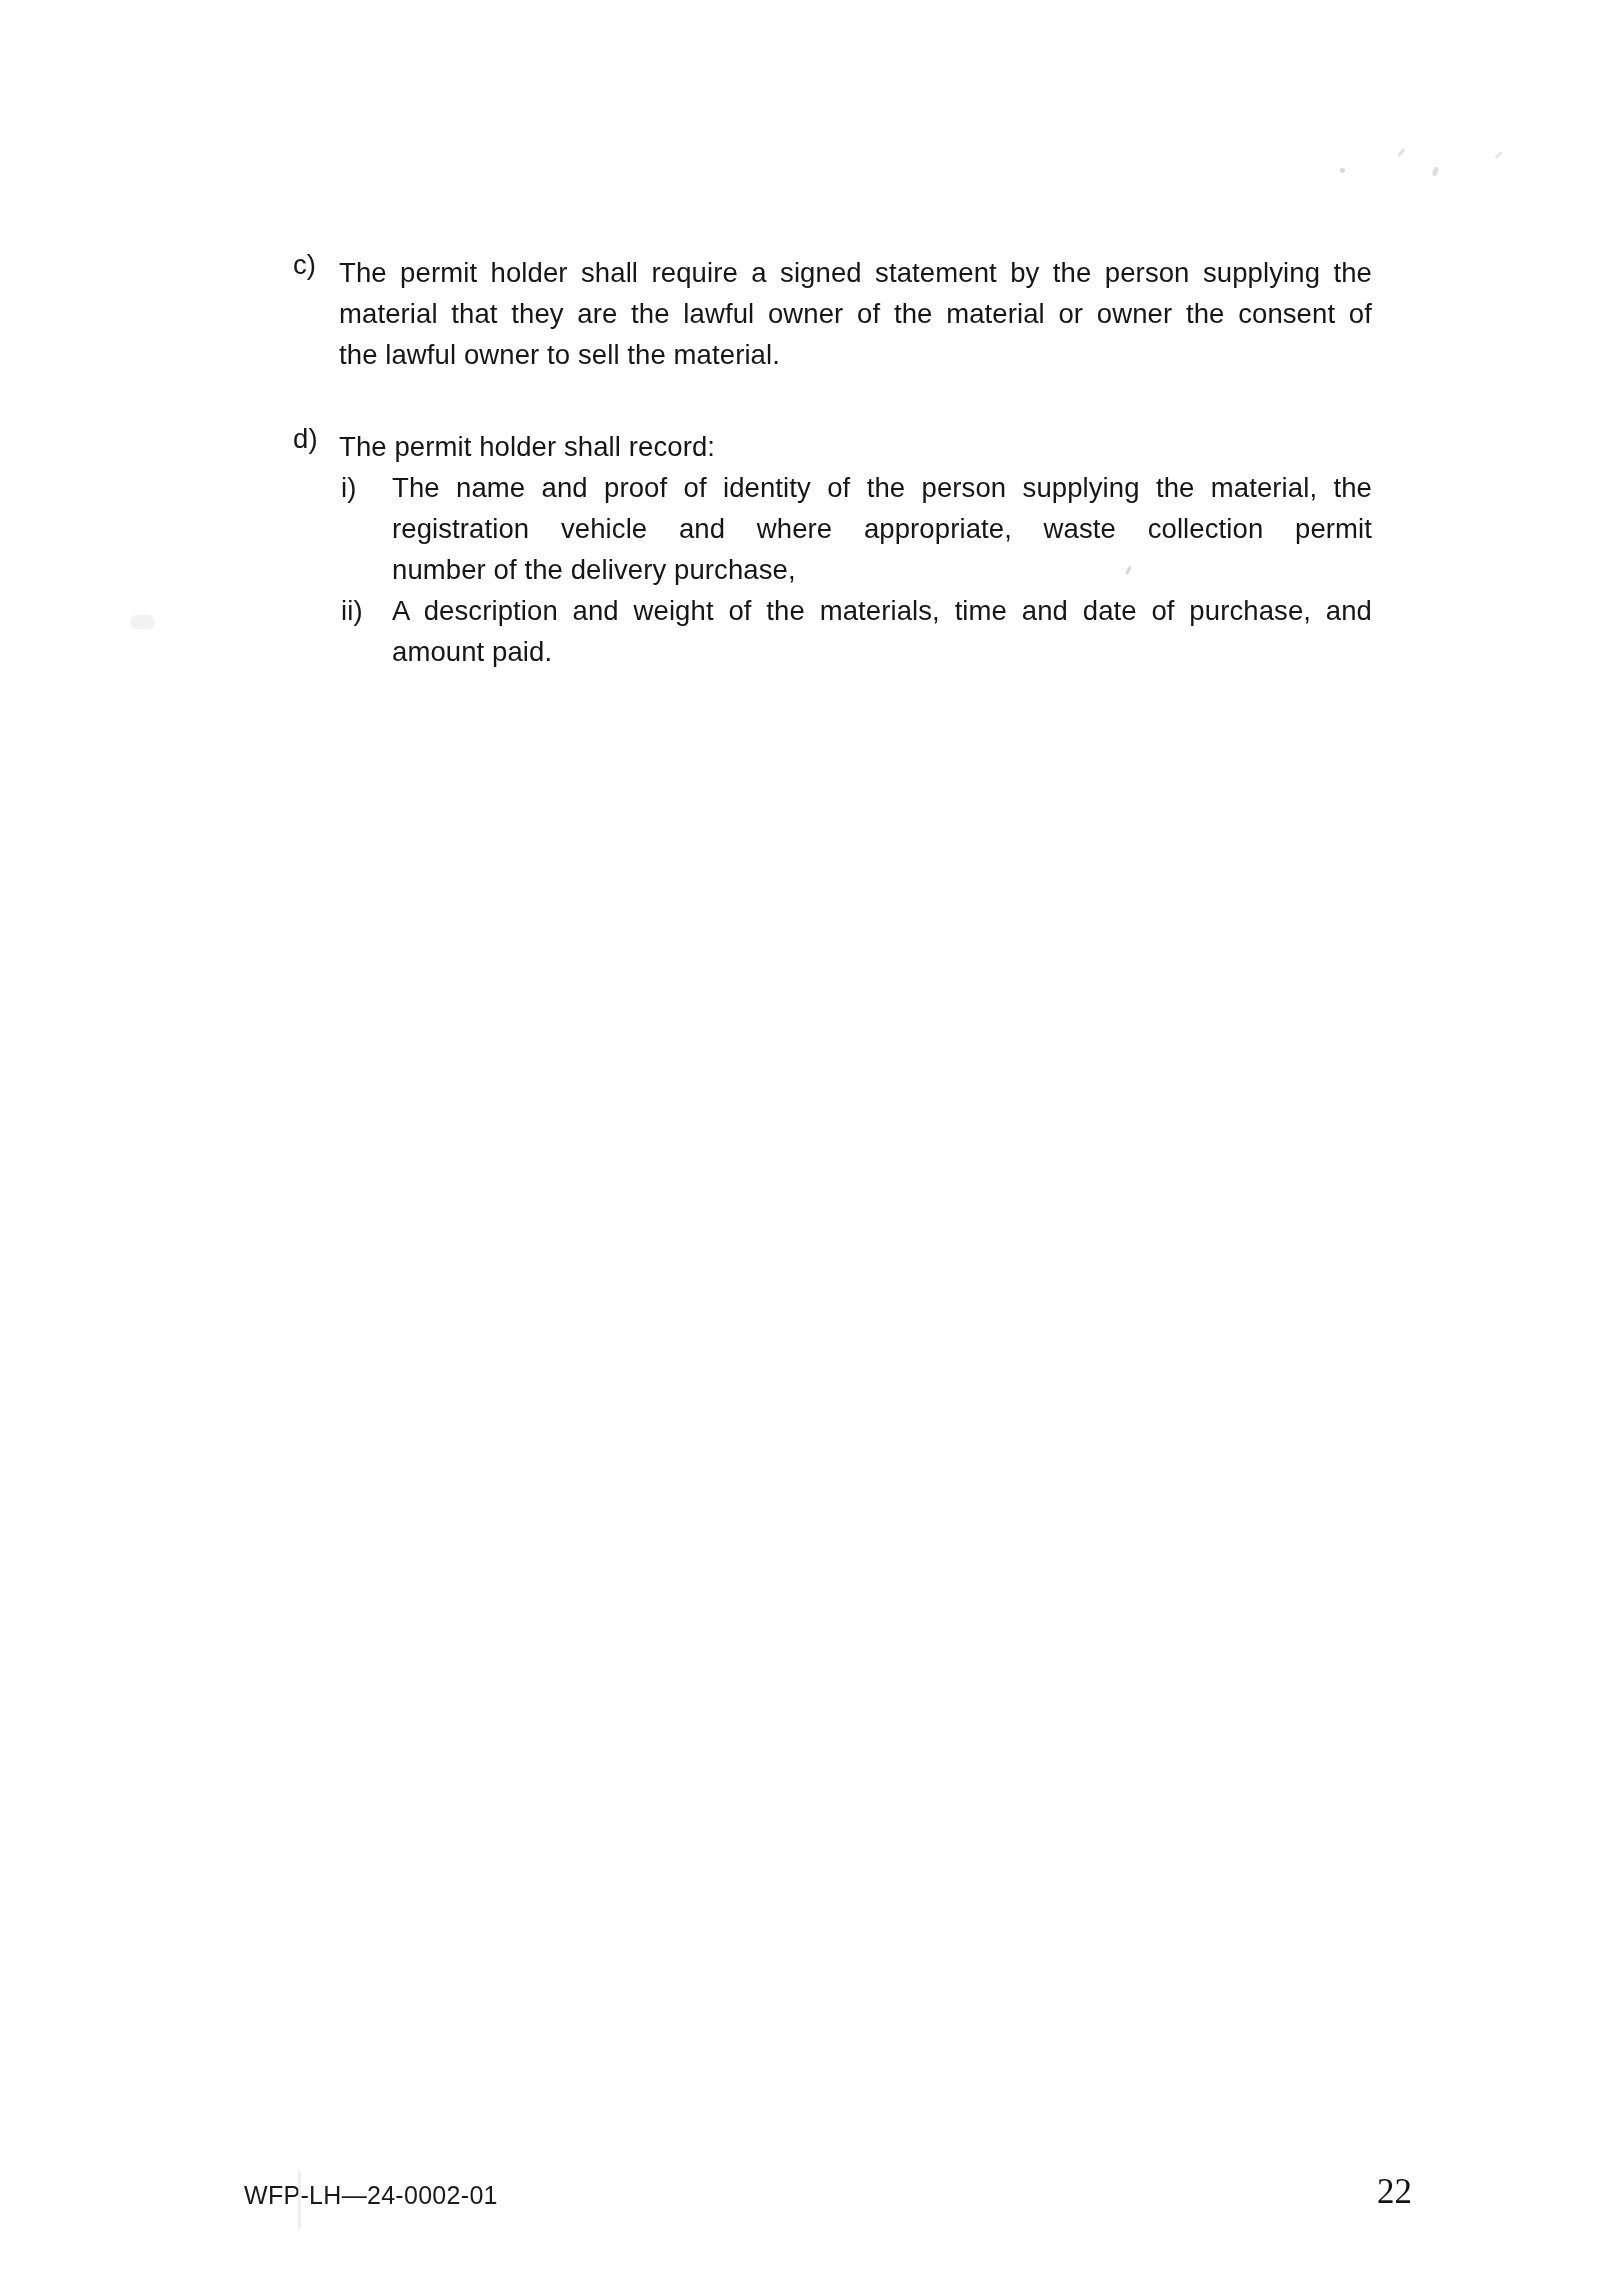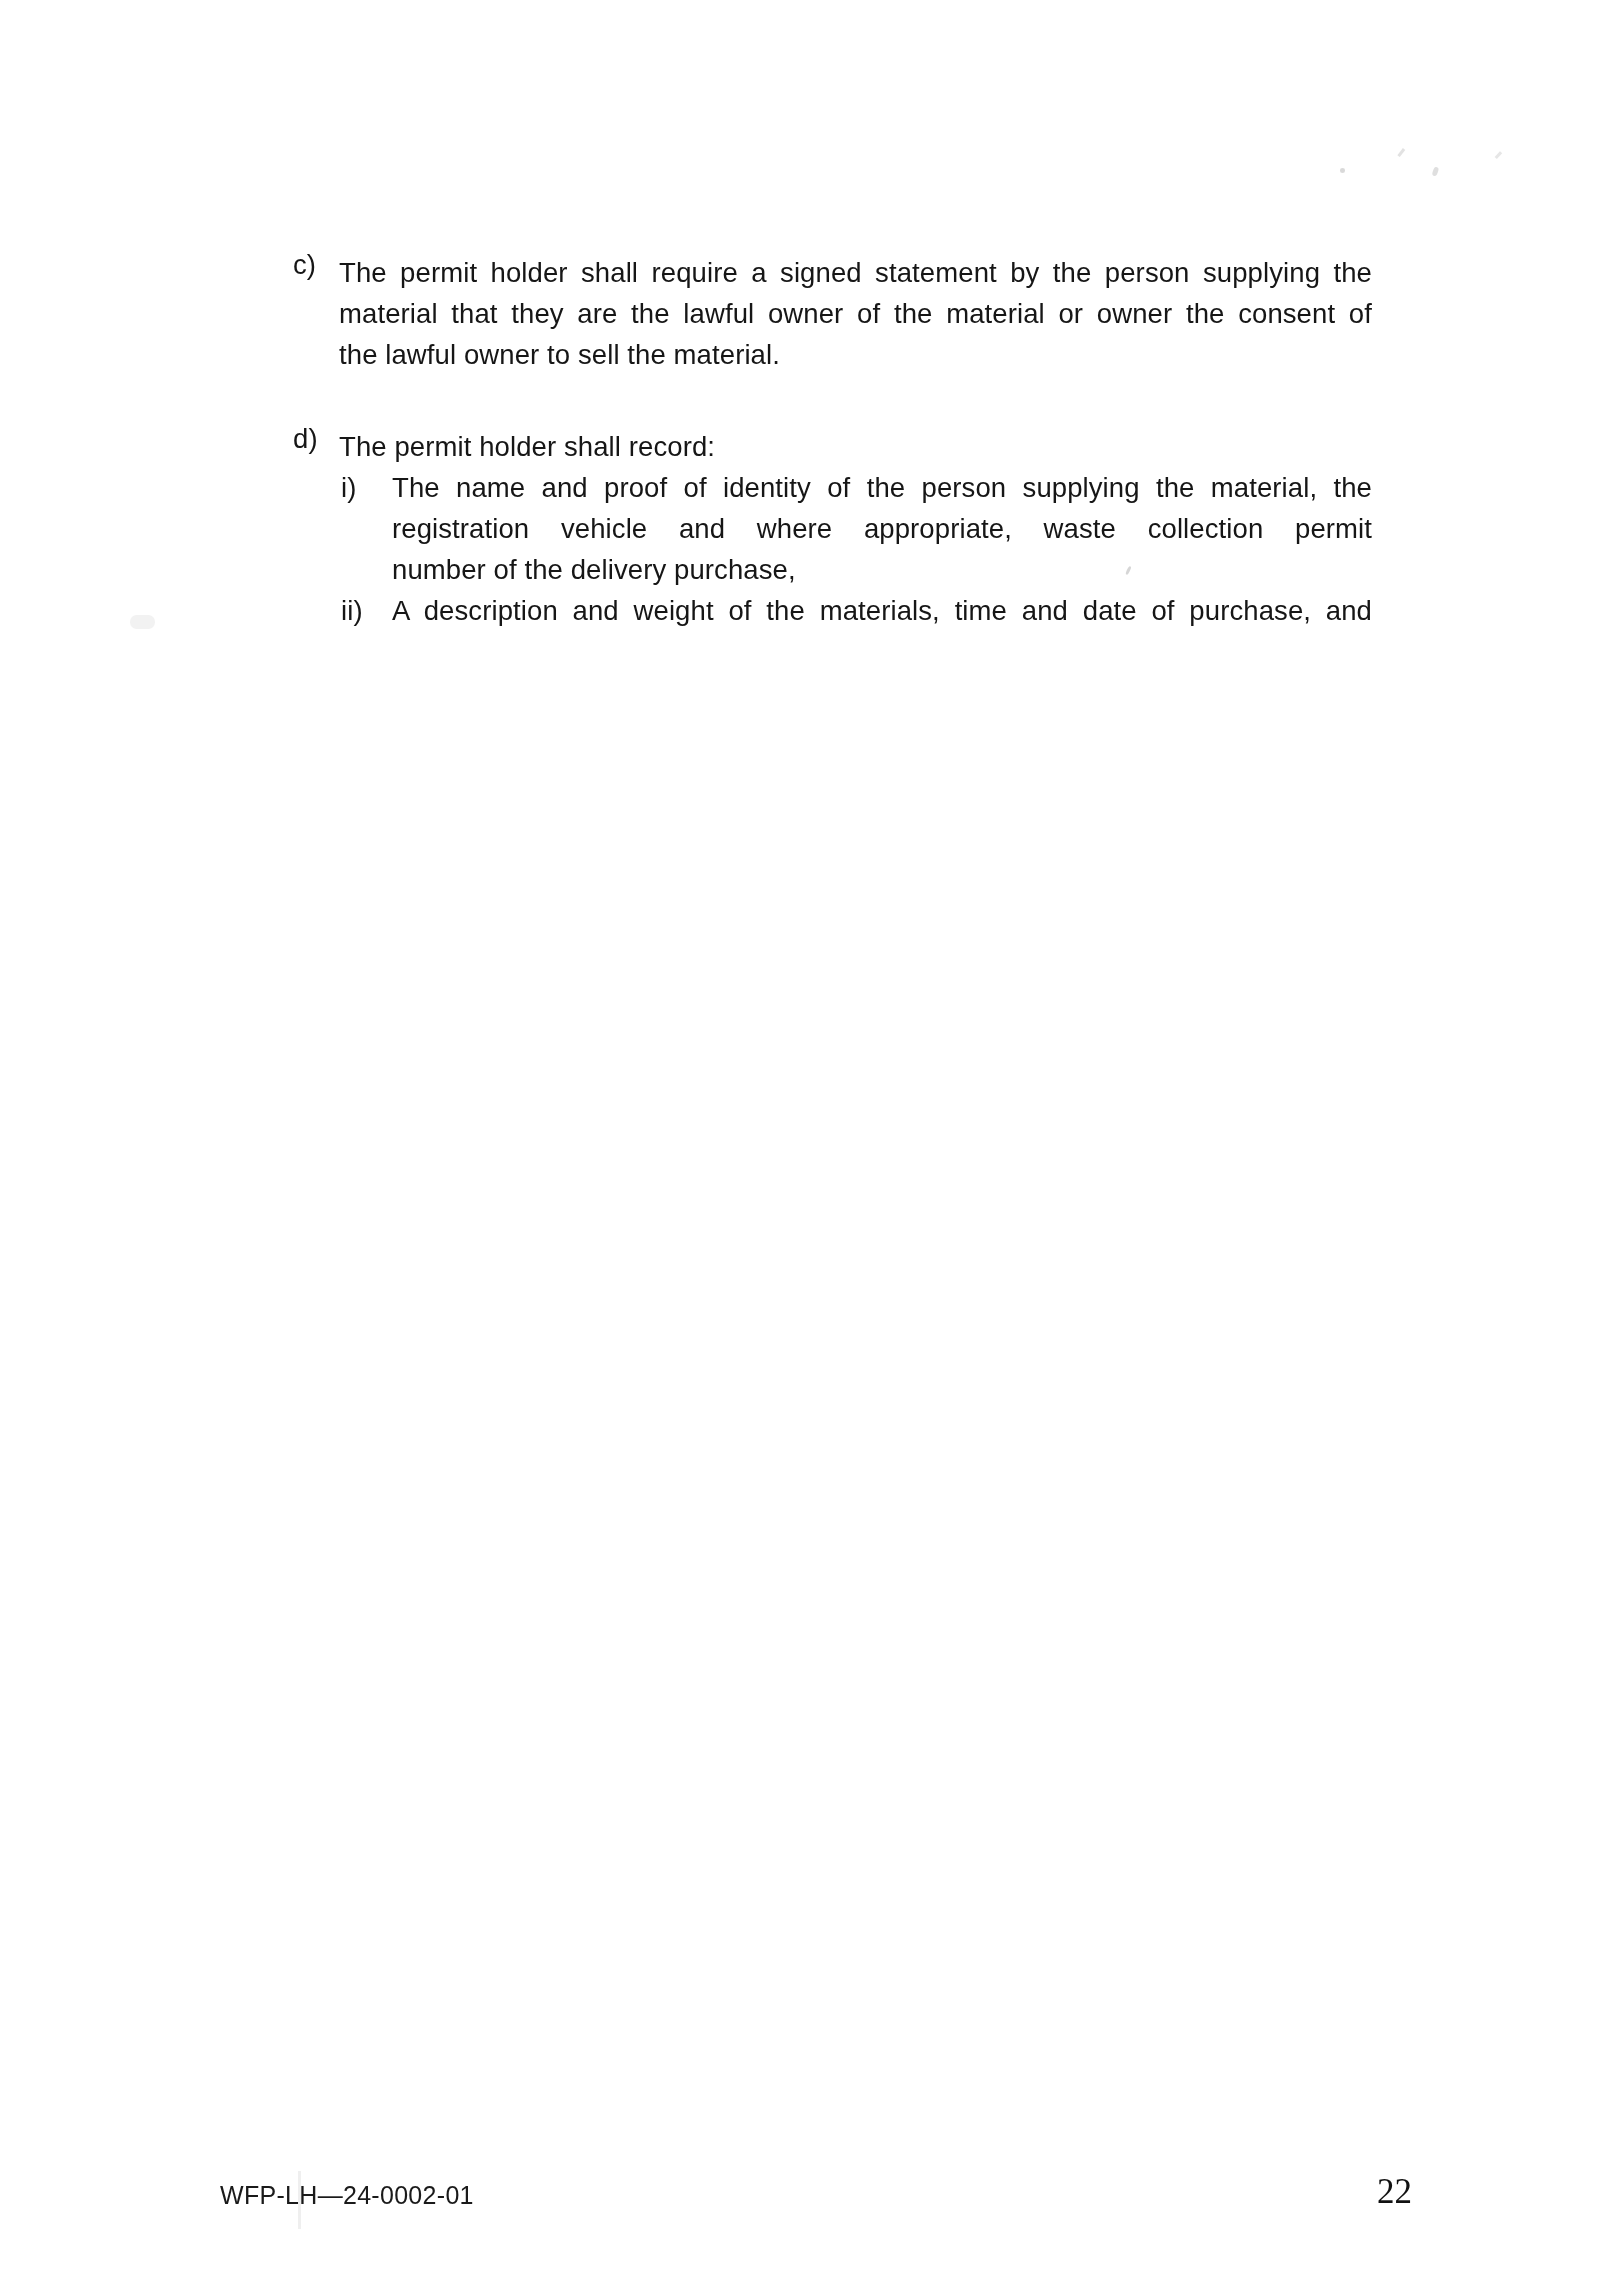--- a/index.html
+++ b/index.html
@@ -60,21 +60,21 @@
     text-align-last: justify;
     text-justify: inter-word;
     white-space: normal;
   }
   
   .lline {
     text-align: left;
   }
   .footer-ref {
     position: absolute;
-    left: 220px;
+    left: 244px;
     top: 2180px;
     font-size: 25px;
     line-height: 31px;
     letter-spacing: 0.3px;
     color: #1a1a1a;
   }
   .footer-page {
     position: absolute;
     left: 1336px;
     top: 2172px;
@@ -126,20 +126,21 @@
         <div class="jline">The name and proof of identity of the person supplying the material, the</div>
         <div class="jline">registration vehicle and where appropriate, waste collection permit</div>
         <div class="lline">number of the delivery purchase,</div>
       </div>
     </div>
 
     <div class="sub-item">
       <div class="sub-marker">ii)</div>
       <div class="sub-text">
         <div class="jline">A description and weight of the materials, time and date of purchase, and</div>
+        <div class="lline">amount paid.</div>
       </div>
     </div>
 
   </div>
 
   <div class="footer-ref">WFP-LH—24-0002-01</div>
 
   <div class="footer-page">22</div>
 
   <div class="artifact a1"></div>

